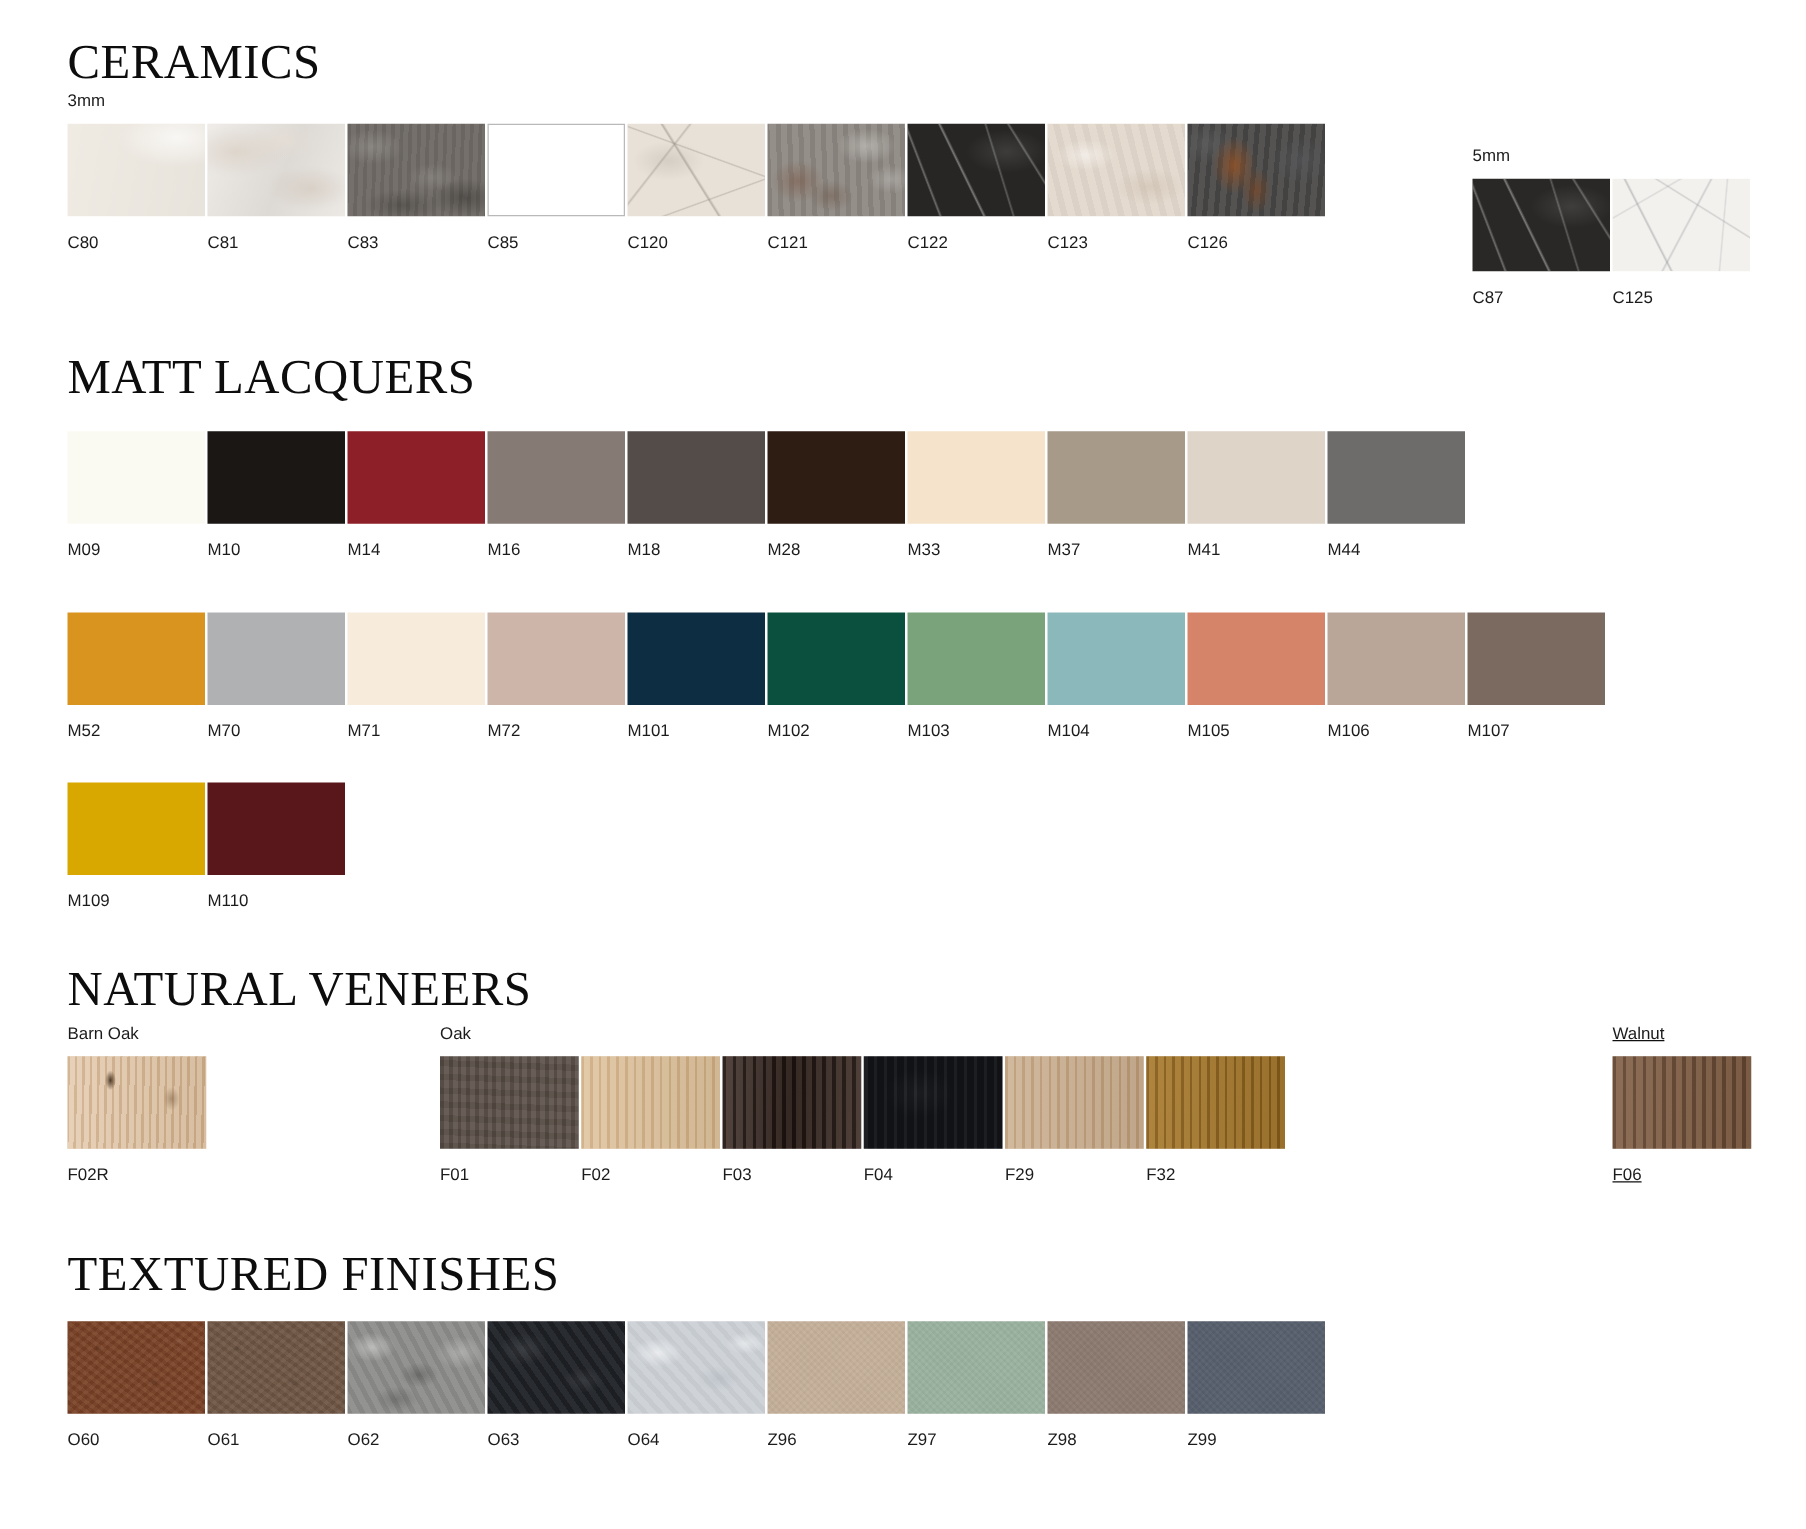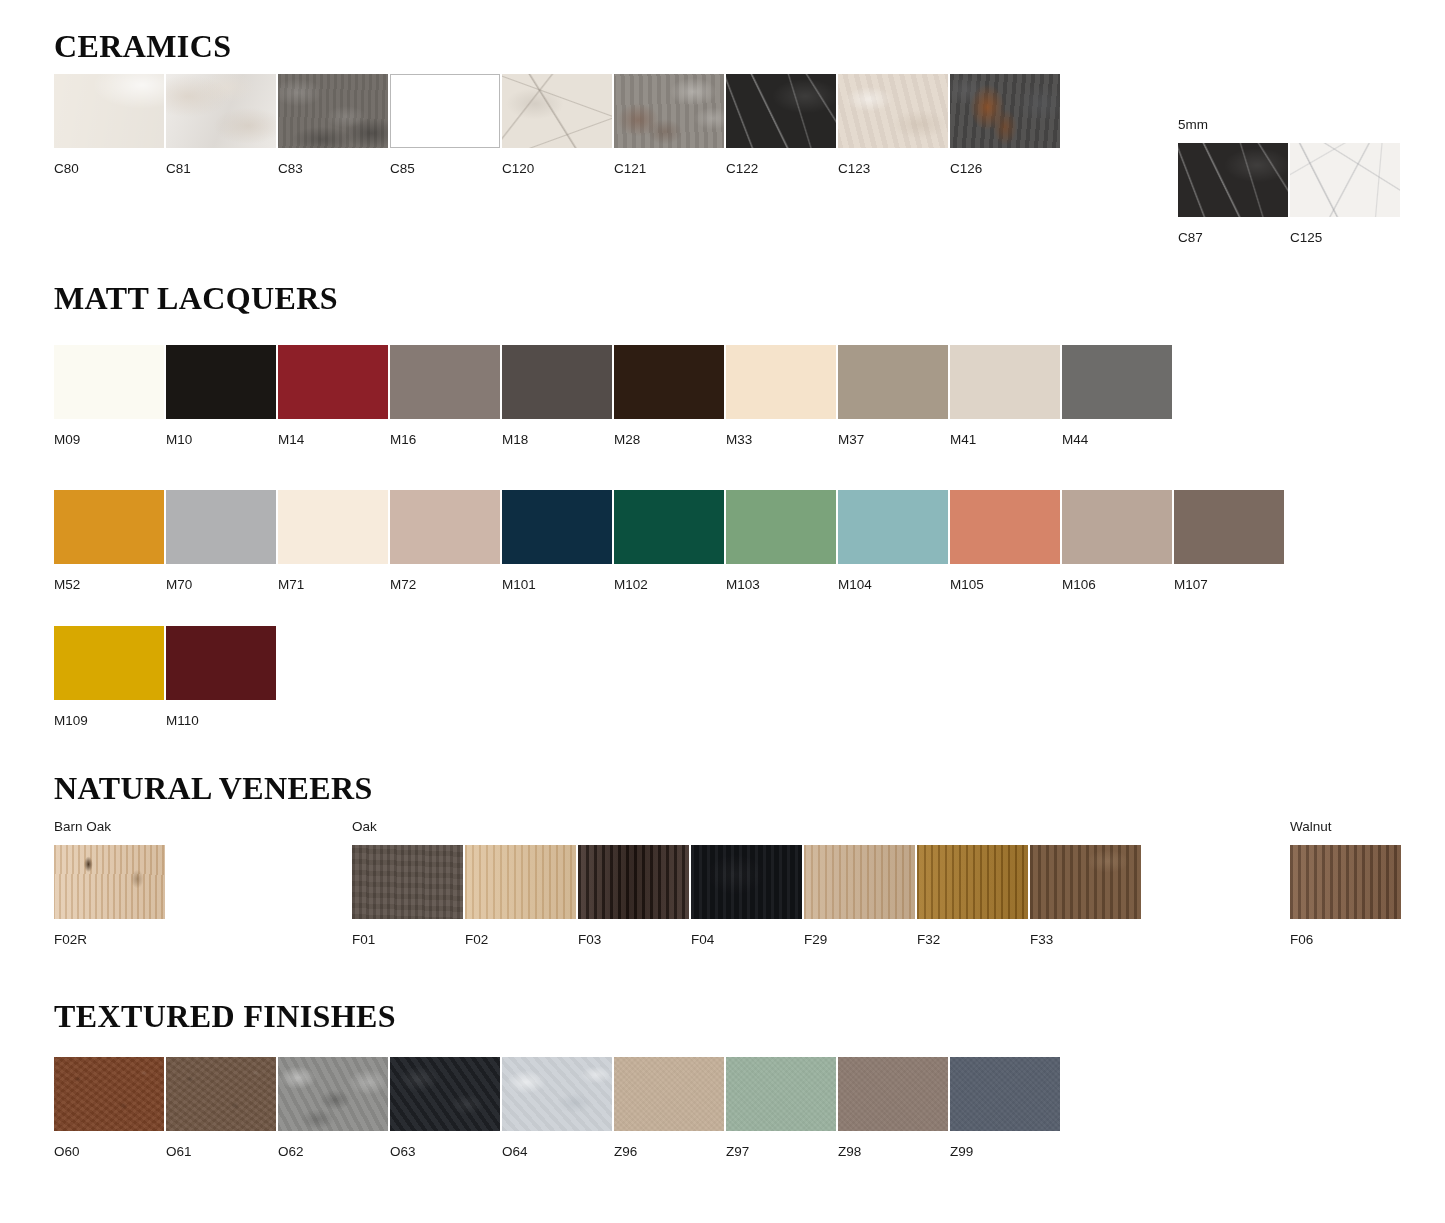--- a/index.html
+++ b/index.html
@@ -24,22 +24,22 @@
     box-sizing: border-box;
   }
 
   
   .section {
     position: absolute;
     left: 54px;
   }
   .section-title {
     font-family: "Liberation Serif", serif;
-    font-weight: bold;
-    font-size: 32px;
+    font-weight: normal;
+    font-size: 39px;
     letter-spacing: 0.4px;
     line-height: 1;
     color: #0d0d0d;
     margin: 0;
     white-space: nowrap;
   }
 
   
   .group-label {
     font-size: 13.5px;
@@ -84,20 +84,21 @@
 </head>
 <body>
 
 <div class="page">
 
   <div class="section" style="top:30px;left:54px;">
     <h1 class="section-title">CERAMICS</h1>
   </div>
 
   <div class="section" style="top:74px;left:54px;">
+    <div class="group-label">3mm</div>
     <div class="swatch-row" id="row-c3">
         <div class="swatch-cell">
           <div class="swatch" style="background-color: rgb(244, 239, 231);">
             <div class="tex" style="background: radial-gradient(70px 34px at 80% 15%, rgba(255, 255, 255, 0.7), transparent 70%), linear-gradient(100deg, rgba(0, 0, 0, 0.02), rgba(0, 0, 0, 0.05));"></div>
           </div>
           <div class="swatch-code">C80</div>
         </div>
         <div class="swatch-cell">
           <div class="swatch" style="background-color: rgb(230, 226, 221);">
             <div class="tex" style="background: radial-gradient(60px 30px at 20% 30%, rgba(214, 202, 188, 0.55), transparent 70%), radial-gradient(50px 26px at 75% 70%, rgba(206, 194, 180, 0.5), transparent 70%), radial-gradient(40px 22px at 55% 18%, rgba(230, 222, 212, 0.6), transparent 70%), linear-gradient(112deg, rgba(255, 255, 255, 0.35) 0%, rgba(0, 0, 0, 0.04) 55%, rgba(255, 255, 255, 0.25) 100%);"></div>
@@ -321,29 +322,23 @@
             <div class="tex" style="background: repeating-linear-gradient(90deg, rgba(150, 110, 68, 0.16) 0px, rgba(150, 110, 68, 0.16) 2px, rgba(255, 255, 255, 0.14) 2px, rgba(255, 255, 255, 0.14) 7px), linear-gradient(90deg, rgba(255, 255, 255, 0.12), rgba(0, 0, 0, 0.07));"></div>
           </div>
           <div class="swatch-code">F29</div>
         </div>
         <div class="swatch-cell veneer">
           <div class="swatch veneer" style="background-color: rgb(154, 107, 30);">
             <div class="tex" style="background: repeating-linear-gradient(90deg, rgba(60, 38, 10, 0.2) 0px, rgba(60, 38, 10, 0.2) 2px, rgba(255, 220, 150, 0.14) 2px, rgba(255, 220, 150, 0.14) 7px), linear-gradient(92deg, rgba(255, 255, 255, 0.08), rgba(0, 0, 0, 0.12));"></div>
           </div>
           <div class="swatch-code">F32</div>
         </div>
-        <div class="swatch-cell veneer">
-          <div class="swatch veneer" style="background-color: rgb(110, 80, 55);">
-            <div class="tex" style="background: repeating-linear-gradient(90deg, rgba(0, 0, 0, 0.14) 0px, rgba(0, 0, 0, 0.14) 3px, rgba(255, 230, 200, 0.09) 3px, rgba(255, 230, 200, 0.09) 8px), radial-gradient(30px 16px at 70% 22%, rgba(255, 230, 200, 0.12), transparent 72%);"></div>
-          </div>
-          <div class="swatch-code">F33</div>
-        </div>
-      </div>
-  </div>
-  <div class="section" style="top:820px;left:1290px;">
+      </div>
+  </div>
+  <div class="section" style="top:820px;left:1290px;text-decoration:underline;">
     <div class="group-label">Walnut</div>
     <div class="swatch-row" id="row-v3">
         <div class="swatch-cell veneer">
           <div class="swatch veneer" style="background-color: rgb(119, 84, 59);">
             <div class="tex" style="background: repeating-linear-gradient(90deg, rgba(0, 0, 0, 0.17) 0px, rgba(0, 0, 0, 0.17) 3px, rgba(255, 228, 200, 0.1) 3px, rgba(255, 228, 200, 0.1) 8px), linear-gradient(92deg, rgba(255, 255, 255, 0.07), rgba(0, 0, 0, 0.1));"></div>
           </div>
           <div class="swatch-code">F06</div>
         </div>
       </div>
   </div>

